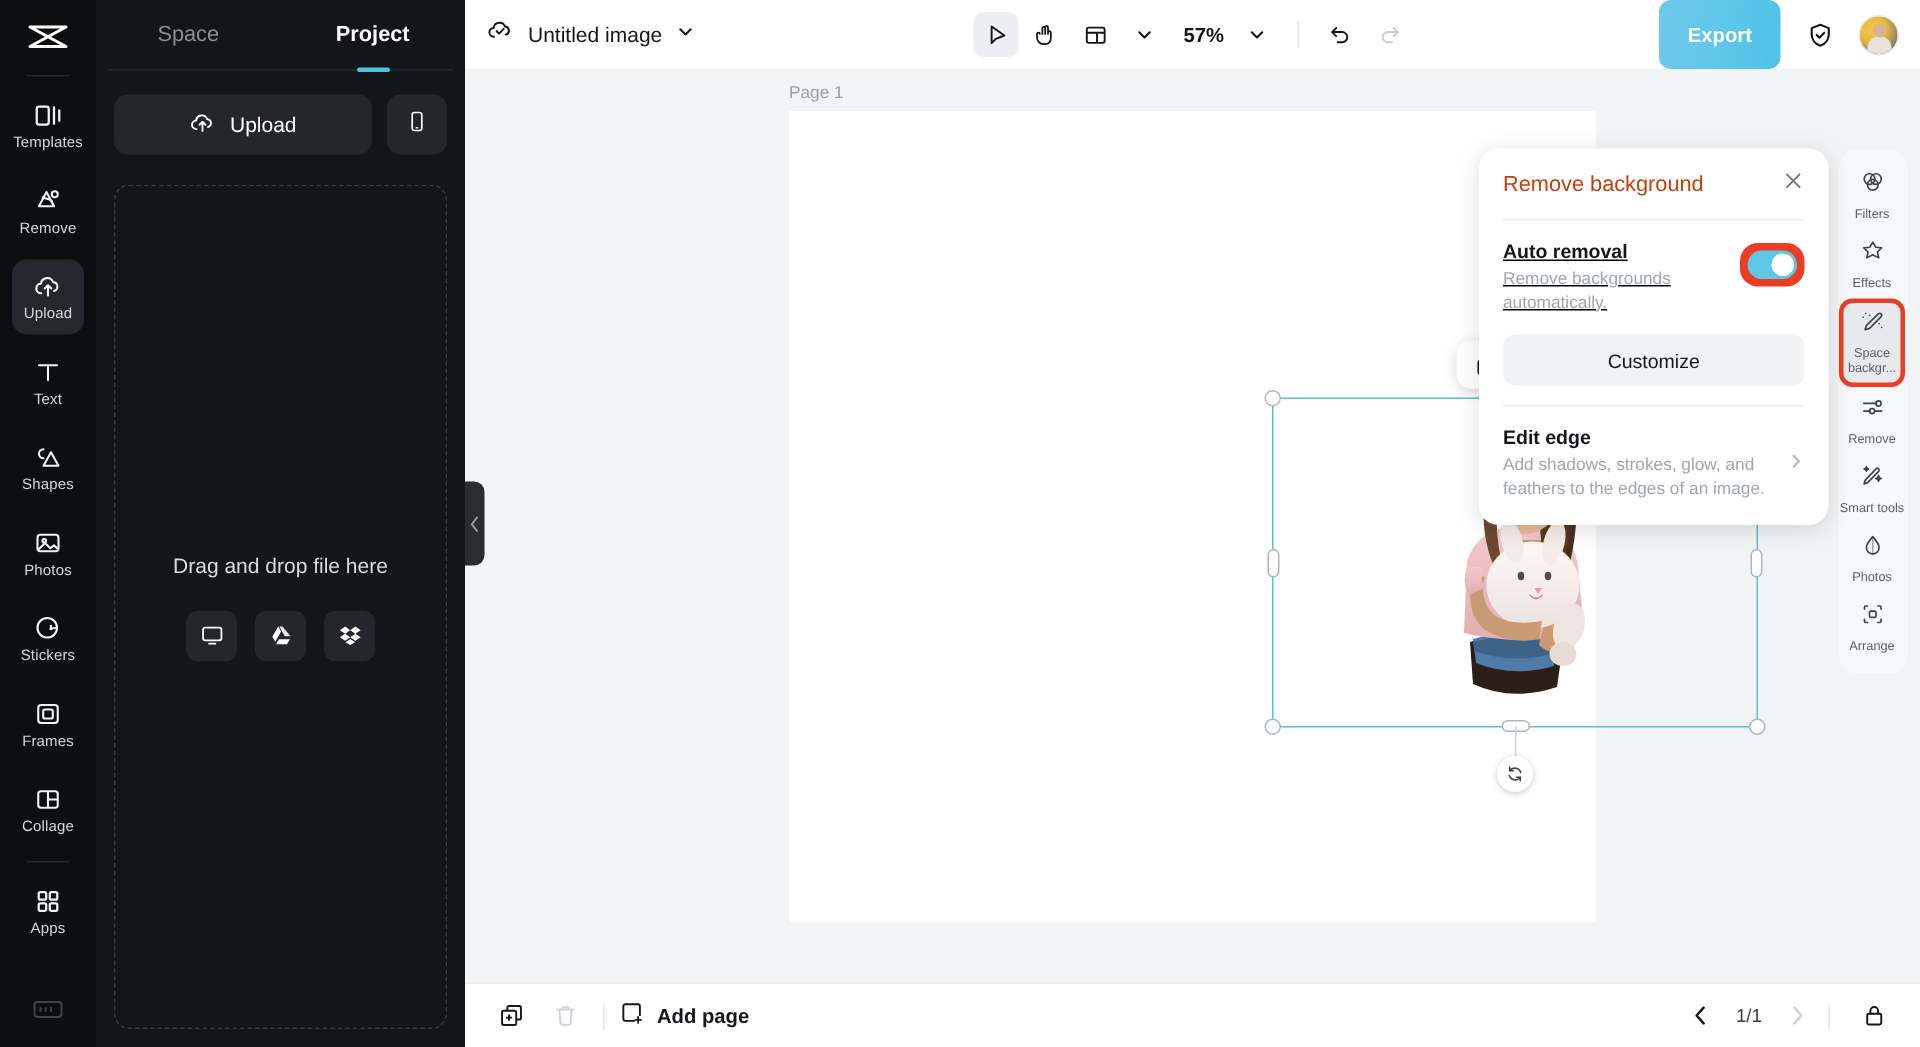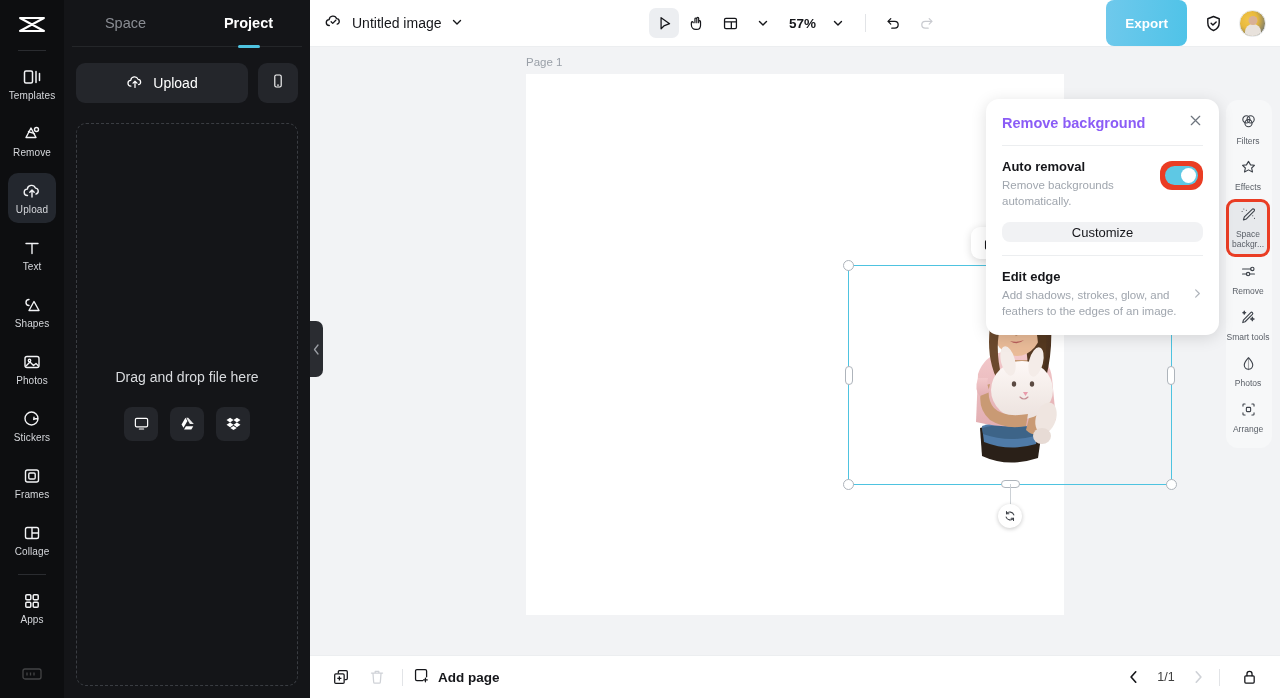--- a/index.html
+++ b/index.html
@@ -156,34 +156,34 @@
   
   .photo { position: absolute; left: 93px; top: 12px; width: 140px; height: 195px; }
 
   
   .rbg {
     position: absolute; right: 61px; top: 52px; width: 233px;
     background: #fff; border-radius: 13px; box-shadow: 0 3px 16px rgba(0,0,0,.13);
     padding: 14px 16px 16px; z-index: 20;
   }
   .rbg-head { display: flex; align-items: center; justify-content: space-between; }
-  .rbg-title { font-size: 14.5px; font-weight: bold; color: #8b5cf6; }
+  .rbg-title { font-size: 14.5px; font-weight: normal; color: #c2410c; }
   .rbg-hr { height: 1px; background: #eceef0; margin: 13px 0 13px; }
-  .rbg-row { display: flex; align-items: flex-start; justify-content: space-between; gap: 10px; }
+  .rbg-row { display: flex; align-items: flex-start; justify-content: space-between; gap: 10px; text-decoration: underline; }
   .rbg-sub-title { font-size: 13px; font-weight: bold; color: #15161a; margin-bottom: 4px; }
   .rbg-desc { font-size: 11.5px; color: #a0a6ae; line-height: 1.35; }
   .toggle-wrap {
     flex: 0 0 auto; margin-top: 2px; padding: 5px; border-radius: 12px;
     background: #ea3d24; display: flex; align-items: center; justify-content: center;
   }
   .toggle { width: 33px; height: 19px; border-radius: 10px; background: #5ec8e4; position: relative; cursor: pointer; }
   .toggle .knob { position: absolute; right: 2px; top: 2px; width: 15px; height: 15px;
     border-radius: 50%; background: #fff; }
   .customize-btn {
-    margin-top: 13px; height: 20px; background: #f1f2f4; border-radius: 8px;
+    margin-top: 13px; height: 34px; background: #f1f2f4; border-radius: 8px;
     display: flex; align-items: center; justify-content: center;
     font-size: 13px; color: #15161a; cursor: pointer;
   }
   .edit-edge-row { display: flex; align-items: center; gap: 8px; }
   .edit-edge-row .txt { flex: 1; }
 
   
   .rrail {
     position: absolute; right: 8px; top: 53px; width: 46px;
     background: #f7f8f9; border-radius: 12px; padding: 7px 0;

